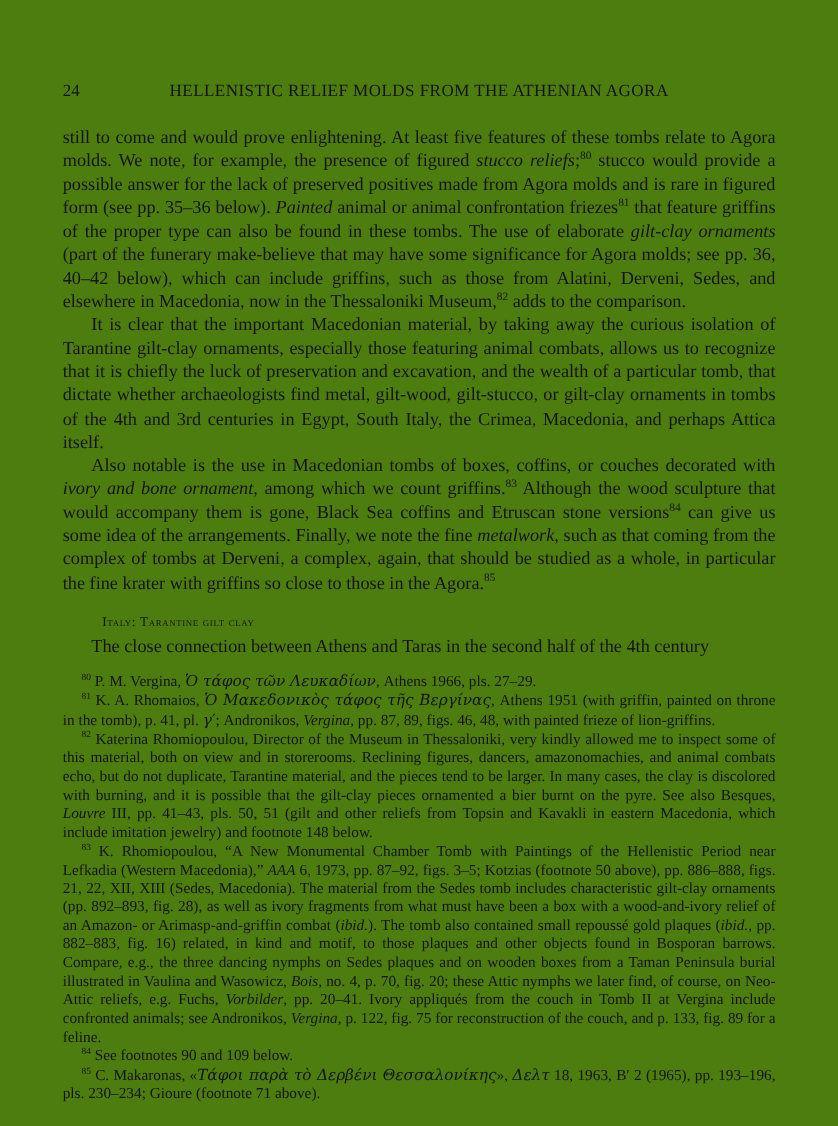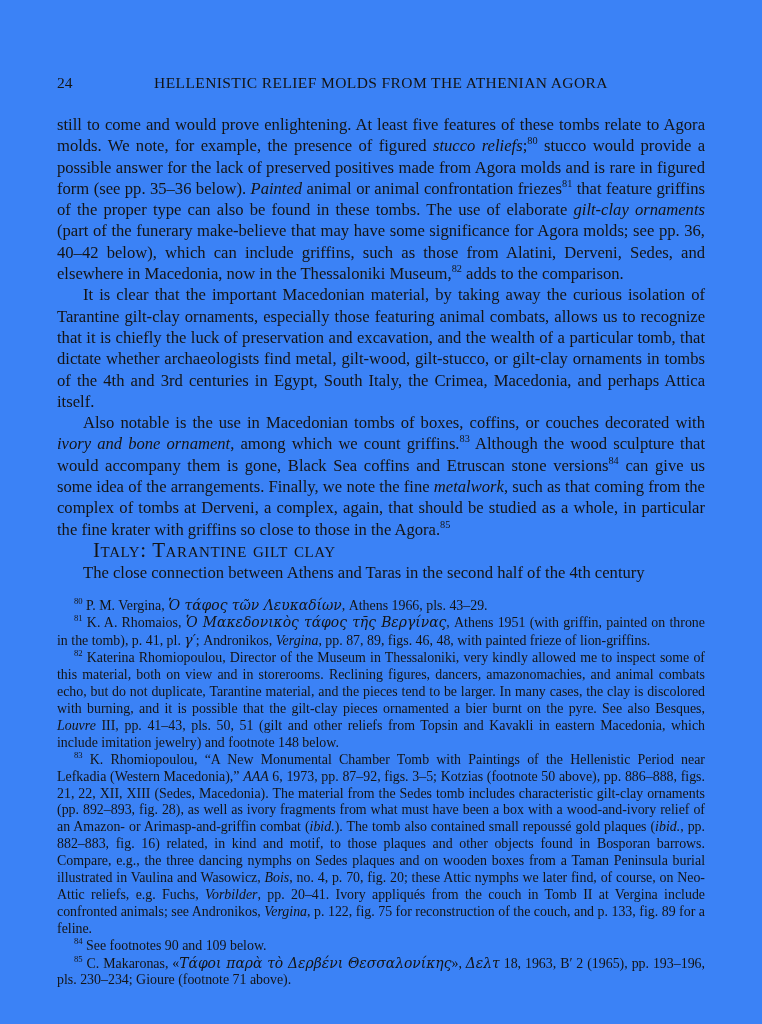--- a/index.html
+++ b/index.html
@@ -2,21 +2,21 @@
 <html><head>
 <meta charset="utf-8">
 <style>
   * { margin: 0; padding: 0; box-sizing: border-box; }
   html, body { background: #e8e8e8; }
   .page {
     position: relative;
     width: 762px;
     height: 1024px;
     margin: 0 auto;
-    background: #3b82f6;
+    background: #4d7c0f;
     color: #141414;
     font-family: "Liberation Serif", "DejaVu Serif", serif;
     padding: 46px 57px 0 57px;
     overflow: hidden;
   }
   
   .running-head {
     position: relative;
     height: 22px;
     margin-bottom: 18px;
@@ -47,23 +47,23 @@
   p.para sup, .footnote sup {
     font-size: 0.62em;
     line-height: 0;
     vertical-align: super;
     letter-spacing: 0;
   }
   i { font-style: italic; }
   .greek { font-style: italic; font-family: "DejaVu Serif", "Liberation Serif", serif; margin-top: 23px; }
   
   .section-heading {
-    margin-top: 0;
+    margin-top: 15px;
     margin-left: 36px;
-    font-size: 21px;
+    font-size: 12px;
     font-weight: normal;
     font-variant: small-caps;
     letter-spacing: 0.6px;
     line-height: 21.3px;
   }
   .section-opening { margin-top: 1px; }
   
   .footnotes {
     margin-top: 13px;
   }
@@ -89,21 +89,21 @@
       <p class="para"><span>still to come and would prove enlightening. At least five features of these tombs relate to Agora molds. We note, for example, the presence of figured </span><i>stucco reliefs</i><span>;</span><sup>80</sup><span> stucco would provide a possible answer for the lack of preserved positives made from Agora molds and is rare in figured form (see pp. 35–36 below). </span><i>Painted</i><span> animal or animal confrontation friezes</span><sup>81</sup><span> that feature griffins of the proper type can also be found in these tombs. The use of elaborate </span><i>gilt-clay ornaments</i><span> (part of the funerary make-believe that may have some significance for Agora molds; see pp. 36, 40–42 below), which can include griffins, such as those from Alatini, Derveni, Sedes, and elsewhere in Macedonia, now in the Thessaloniki Museum,</span><sup>82</sup><span> adds to the comparison.</span></p>
       <p class="para indent"><span>It is clear that the important Macedonian material, by taking away the curious isolation of Tarantine gilt-clay ornaments, especially those featuring animal combats, allows us to recognize that it is chiefly the luck of preservation and excavation, and the wealth of a particular tomb, that dictate whether archaeologists find metal, gilt-wood, gilt-stucco, or gilt-clay ornaments in tombs of the 4th and 3rd centuries in Egypt, South Italy, the Crimea, Macedonia, and perhaps Attica itself.</span></p>
       <p class="para indent"><span>Also notable is the use in Macedonian tombs of boxes, coffins, or couches decorated with </span><i>ivory and bone ornament</i><span>, among which we count griffins.</span><sup>83</sup><span> Although the wood sculpture that would accompany them is gone, Black Sea coffins and Etruscan stone versions</span><sup>84</sup><span> can give us some idea of the arrangements. Finally, we note the fine </span><i>metalwork</i><span>, such as that coming from the complex of tombs at Derveni, a complex, again, that should be studied as a whole, in particular the fine krater with griffins so close to those in the Agora.</span><sup>85</sup></p>
     </main>
 
   <h2 class="section-heading">Italy: Tarantine gilt clay</h2>
 
   <p class="para indent section-opening">The close connection between Athens and Taras in the second half of the 4th century</p>
 
   <section class="footnotes">
-      <p class="footnote"><sup>80</sup><span> P. M. Vergina, </span><i class="greek">Ὁ τάφος τῶν Λευκαδίων</i><span>, Athens 1966, pls. 43–29.</span></p>
+      <p class="footnote"><sup>80</sup><span> P. M. Vergina, </span><i class="greek">Ὁ τάφος τῶν Λευκαδίων</i><span>, Athens 1966, pls. 27–29.</span></p>
       <p class="footnote"><sup>81</sup><span> K. A. Rhomaios, </span><i class="greek">Ὁ Μακεδονικὸς τάφος τῆς Βεργίνας</i><span>, Athens 1951 (with griffin, painted on throne in the tomb), p. 41, pl. </span><i class="greek">γ′</i><span>; Andronikos, </span><i>Vergina</i><span>, pp. 87, 89, figs. 46, 48, with painted frieze of lion-griffins.</span></p>
       <p class="footnote"><sup>82</sup><span> Katerina Rhomiopoulou, Director of the Museum in Thessaloniki, very kindly allowed me to inspect some of this material, both on view and in storerooms. Reclining figures, dancers, amazonomachies, and animal combats echo, but do not duplicate, Tarantine material, and the pieces tend to be larger. In many cases, the clay is discolored with burning, and it is possible that the gilt-clay pieces ornamented a bier burnt on the pyre. See also Besques, </span><i>Louvre</i><span> III, pp. 41–43, pls. 50, 51 (gilt and other reliefs from Topsin and Kavakli in eastern Macedonia, which include imitation jewelry) and footnote 148 below.</span></p>
       <p class="footnote"><sup>83</sup><span> K. Rhomiopoulou, “A New Monumental Chamber Tomb with Paintings of the Hellenistic Period near Lefkadia (Western Macedonia),” </span><i>AAA</i><span> 6, 1973, pp. 87–92, figs. 3–5; Kotzias (footnote 50 above), pp. 886–888, figs. 21, 22, XII, XIII (Sedes, Macedonia). The material from the Sedes tomb includes characteristic gilt-clay ornaments (pp. 892–893, fig. 28), as well as ivory fragments from what must have been a box with a wood-and-ivory relief of an Amazon- or Arimasp-and-griffin combat (</span><i>ibid.</i><span>). The tomb also contained small repoussé gold plaques (</span><i>ibid.</i><span>, pp. 882–883, fig. 16) related, in kind and motif, to those plaques and other objects found in Bosporan barrows. Compare, e.g., the three dancing nymphs on Sedes plaques and on wooden boxes from a Taman Peninsula burial illustrated in Vaulina and Wasowicz, </span><i>Bois</i><span>, no. 4, p. 70, fig. 20; these Attic nymphs we later find, of course, on Neo-Attic reliefs, e.g. Fuchs, </span><i>Vorbilder</i><span>, pp. 20–41. Ivory appliqués from the couch in Tomb II at Vergina include confronted animals; see Andronikos, </span><i>Vergina</i><span>, p. 122, fig. 75 for reconstruction of the couch, and p. 133, fig. 89 for a feline.</span></p>
       <p class="footnote"><sup>84</sup><span> See footnotes 90 and 109 below.</span></p>
       <p class="footnote"><sup>85</sup><span> C. Makaronas, «</span><i class="greek">Τάφοι παρὰ τὸ Δερβένι Θεσσαλονίκης</i><span>», </span><i class="greek">Δελτ</i><span> 18, 1963, Β′ 2 (1965), pp. 193–196, pls. 230–234; Gioure (footnote 71 above).</span></p>
     </section>
 
 </div>
 
 </body></html>

